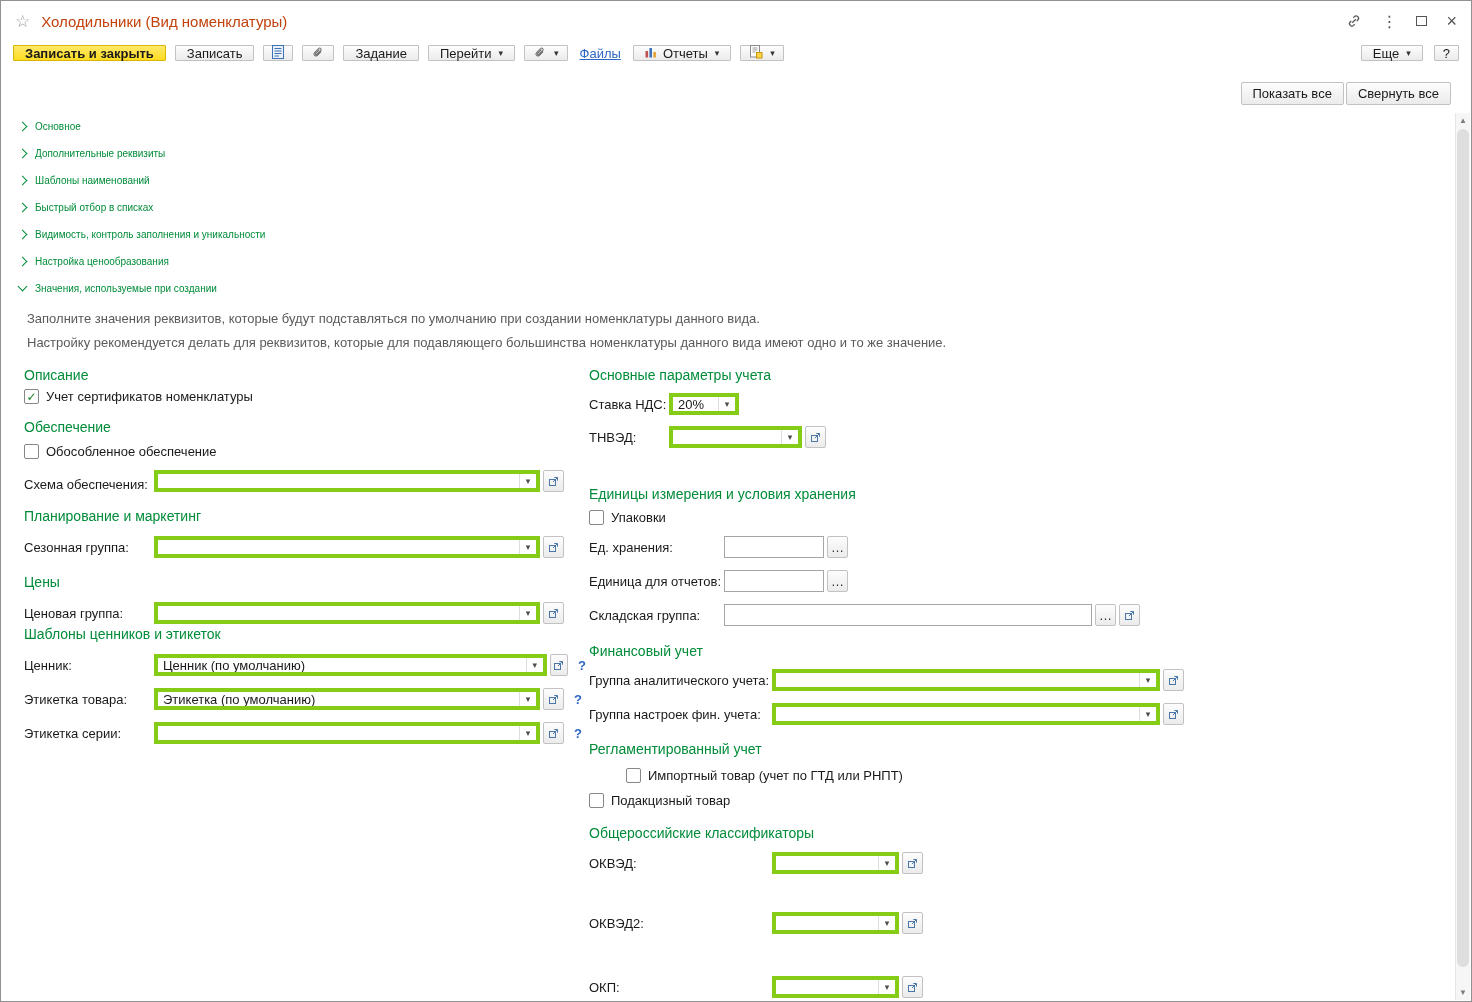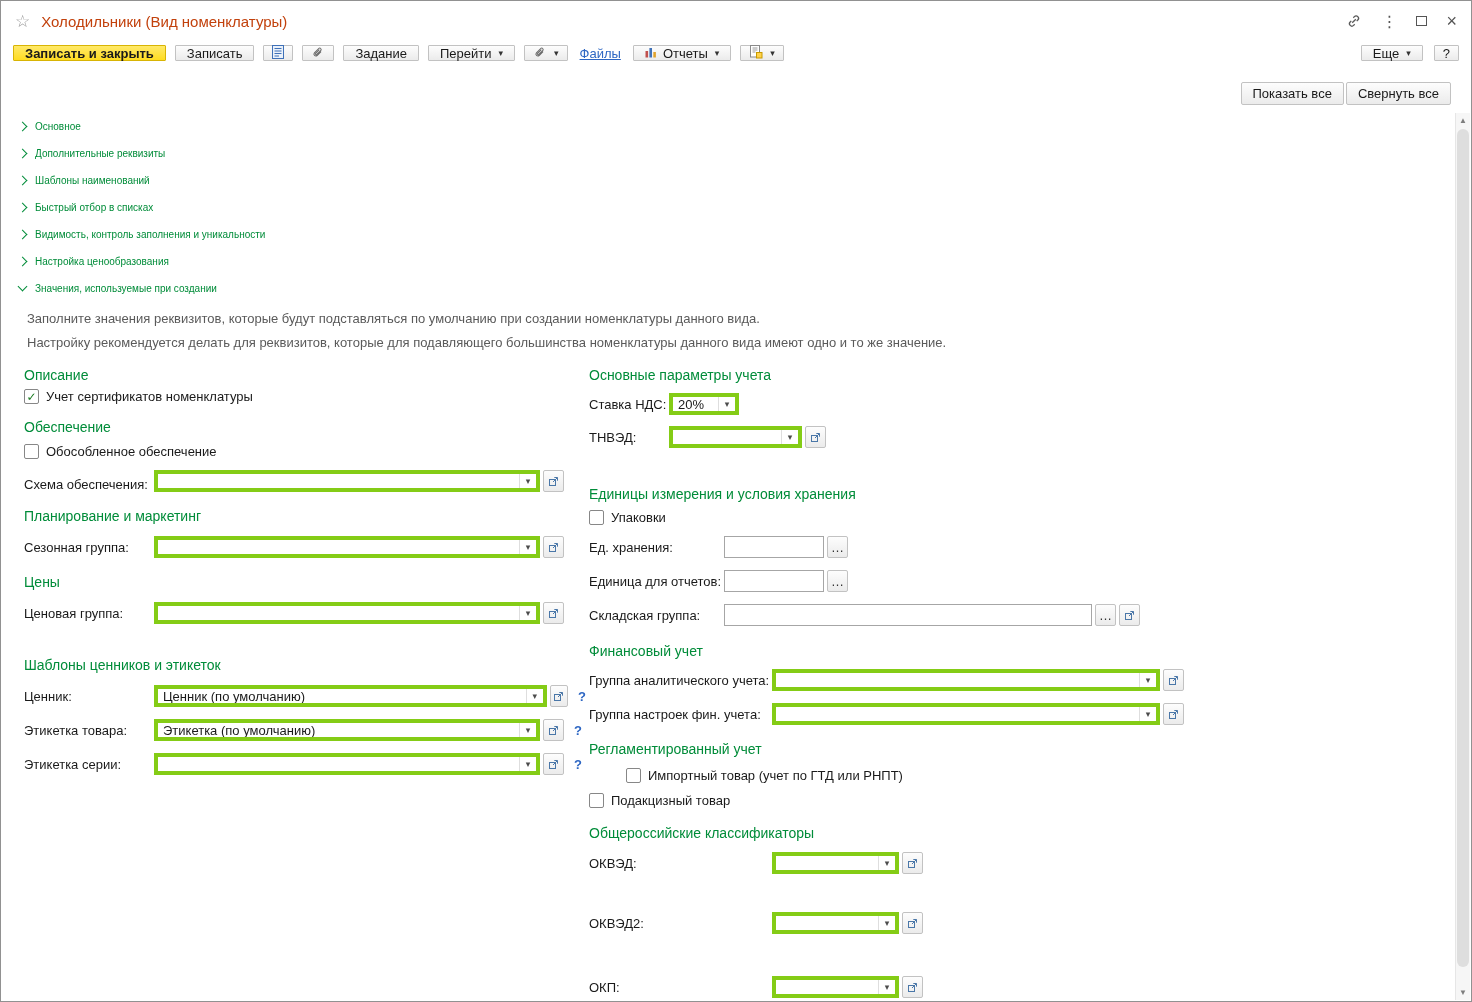--- a/index.html
+++ b/index.html
@@ -255,21 +255,21 @@
             <span class="combo-arrow">▾</span>
           </span>
           <span class="sq">
               <svg width="11" height="11" viewBox="0 0 11 11" fill="none" stroke="#4a77a8">
                 <rect x="1.5" y="3.5" width="6" height="6"></rect>
                 <path d="M5 6 L9.3 1.7 M6.3 1.5 h3.2 v3.2"></path>
               </svg>
             </span>
         </div>
 
-        <div class="gtitle" style="margin-top:33px;">Шаблоны ценников и этикеток</div>
+        <div class="gtitle" style="margin-top:2px;">Шаблоны ценников и этикеток</div>
 
         <div class="frow" style="margin-top:12px;">
           <span class="flabel" style="width:130px;">Ценник:</span>
           <span class="combo" style="width:460px;">
             <span class="combo-text">Ценник (по умолчанию)</span>
             <span class="combo-arrow">▾</span>
           </span>
           <span class="sq">
               <svg width="11" height="11" viewBox="0 0 11 11" fill="none" stroke="#4a77a8">
                 <rect x="1.5" y="3.5" width="6" height="6"></rect>

